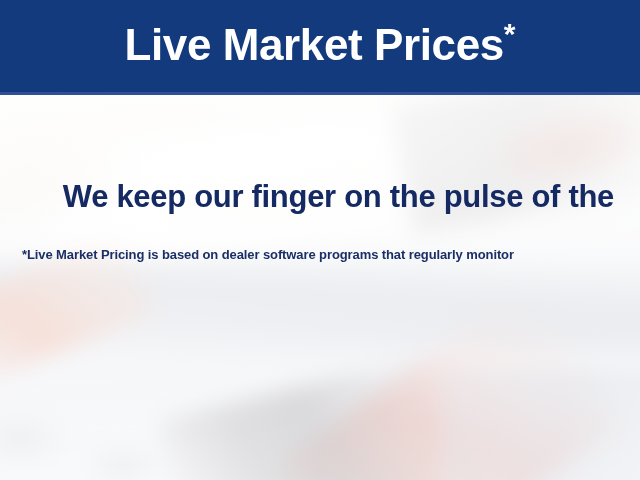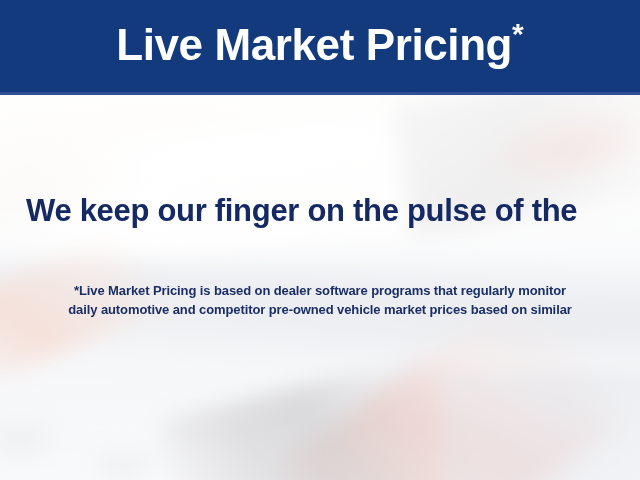--- a/index.html
+++ b/index.html
@@ -184,41 +184,40 @@
     position: absolute;
     left: 0; top: 92px;
     width: 640px;
     height: 388px;
     z-index: 4;
     display: flex;
     flex-direction: column;
     align-items: center;
   }
   #headline {
-    margin: 14px;
+    margin: 0;
     padding: 86px 26px 0 26px;
     width: 100%;
     box-sizing: border-box;
-    text-align: left;
+    text-align: right;
     color: #152A63;
     font-size: 31px;
     font-weight: bold;
     line-height: 38px;
     letter-spacing: -0.3px;
   }
   #headline .hl-line {
     display: block;
     white-space: nowrap;
   }
   #disclaimer {
-    margin: 8px;
+    margin: 0;
     padding: 29px 22px 0 22px;
     width: 100%;
     box-sizing: border-box;
-    text-align: center;
     color: #1B2F66;
     font-size: 13px;
     font-weight: bold;
     line-height: 19px;
     letter-spacing: -0.1px;
   }
   #disclaimer .dc-line {
     display: block;
     white-space: nowrap;
   }
@@ -239,27 +238,26 @@
     <div class="layer bg-orange-left"></div>
     <div class="layer bg-red-diagonal"></div>
     <div class="layer bg-dark-bottom"></div>
     <div class="layer bg-grey-bottomleft"></div>
     <div class="layer bg-blue-bottomright"></div>
     <div class="layer bg-seam"></div>
   </div>
   <div id="photo-haze"></div>
 
   <div id="header-banner">
-    <h1 id="header-title"><span>Live Market Pricing</span><span class="star">*</span></h1>
+    <h1 id="header-title"><span>Live Market Prices</span><span class="star">*</span></h1>
   </div>
   <div id="header-banner-underline"></div>
 
   <div id="copy-block">
     <p id="headline">
       <span class="hl-line">We keep our finger on the pulse of the</span>
     </p>
     <p id="disclaimer">
       <span class="dc-line">*Live Market Pricing is based on dealer software programs that regularly monitor</span>
-      <span class="dc-line">daily automotive and competitor pre-owned vehicle market prices based on similar</span>
     </p>
   </div>
 
 </div>
 
 </body></html>

